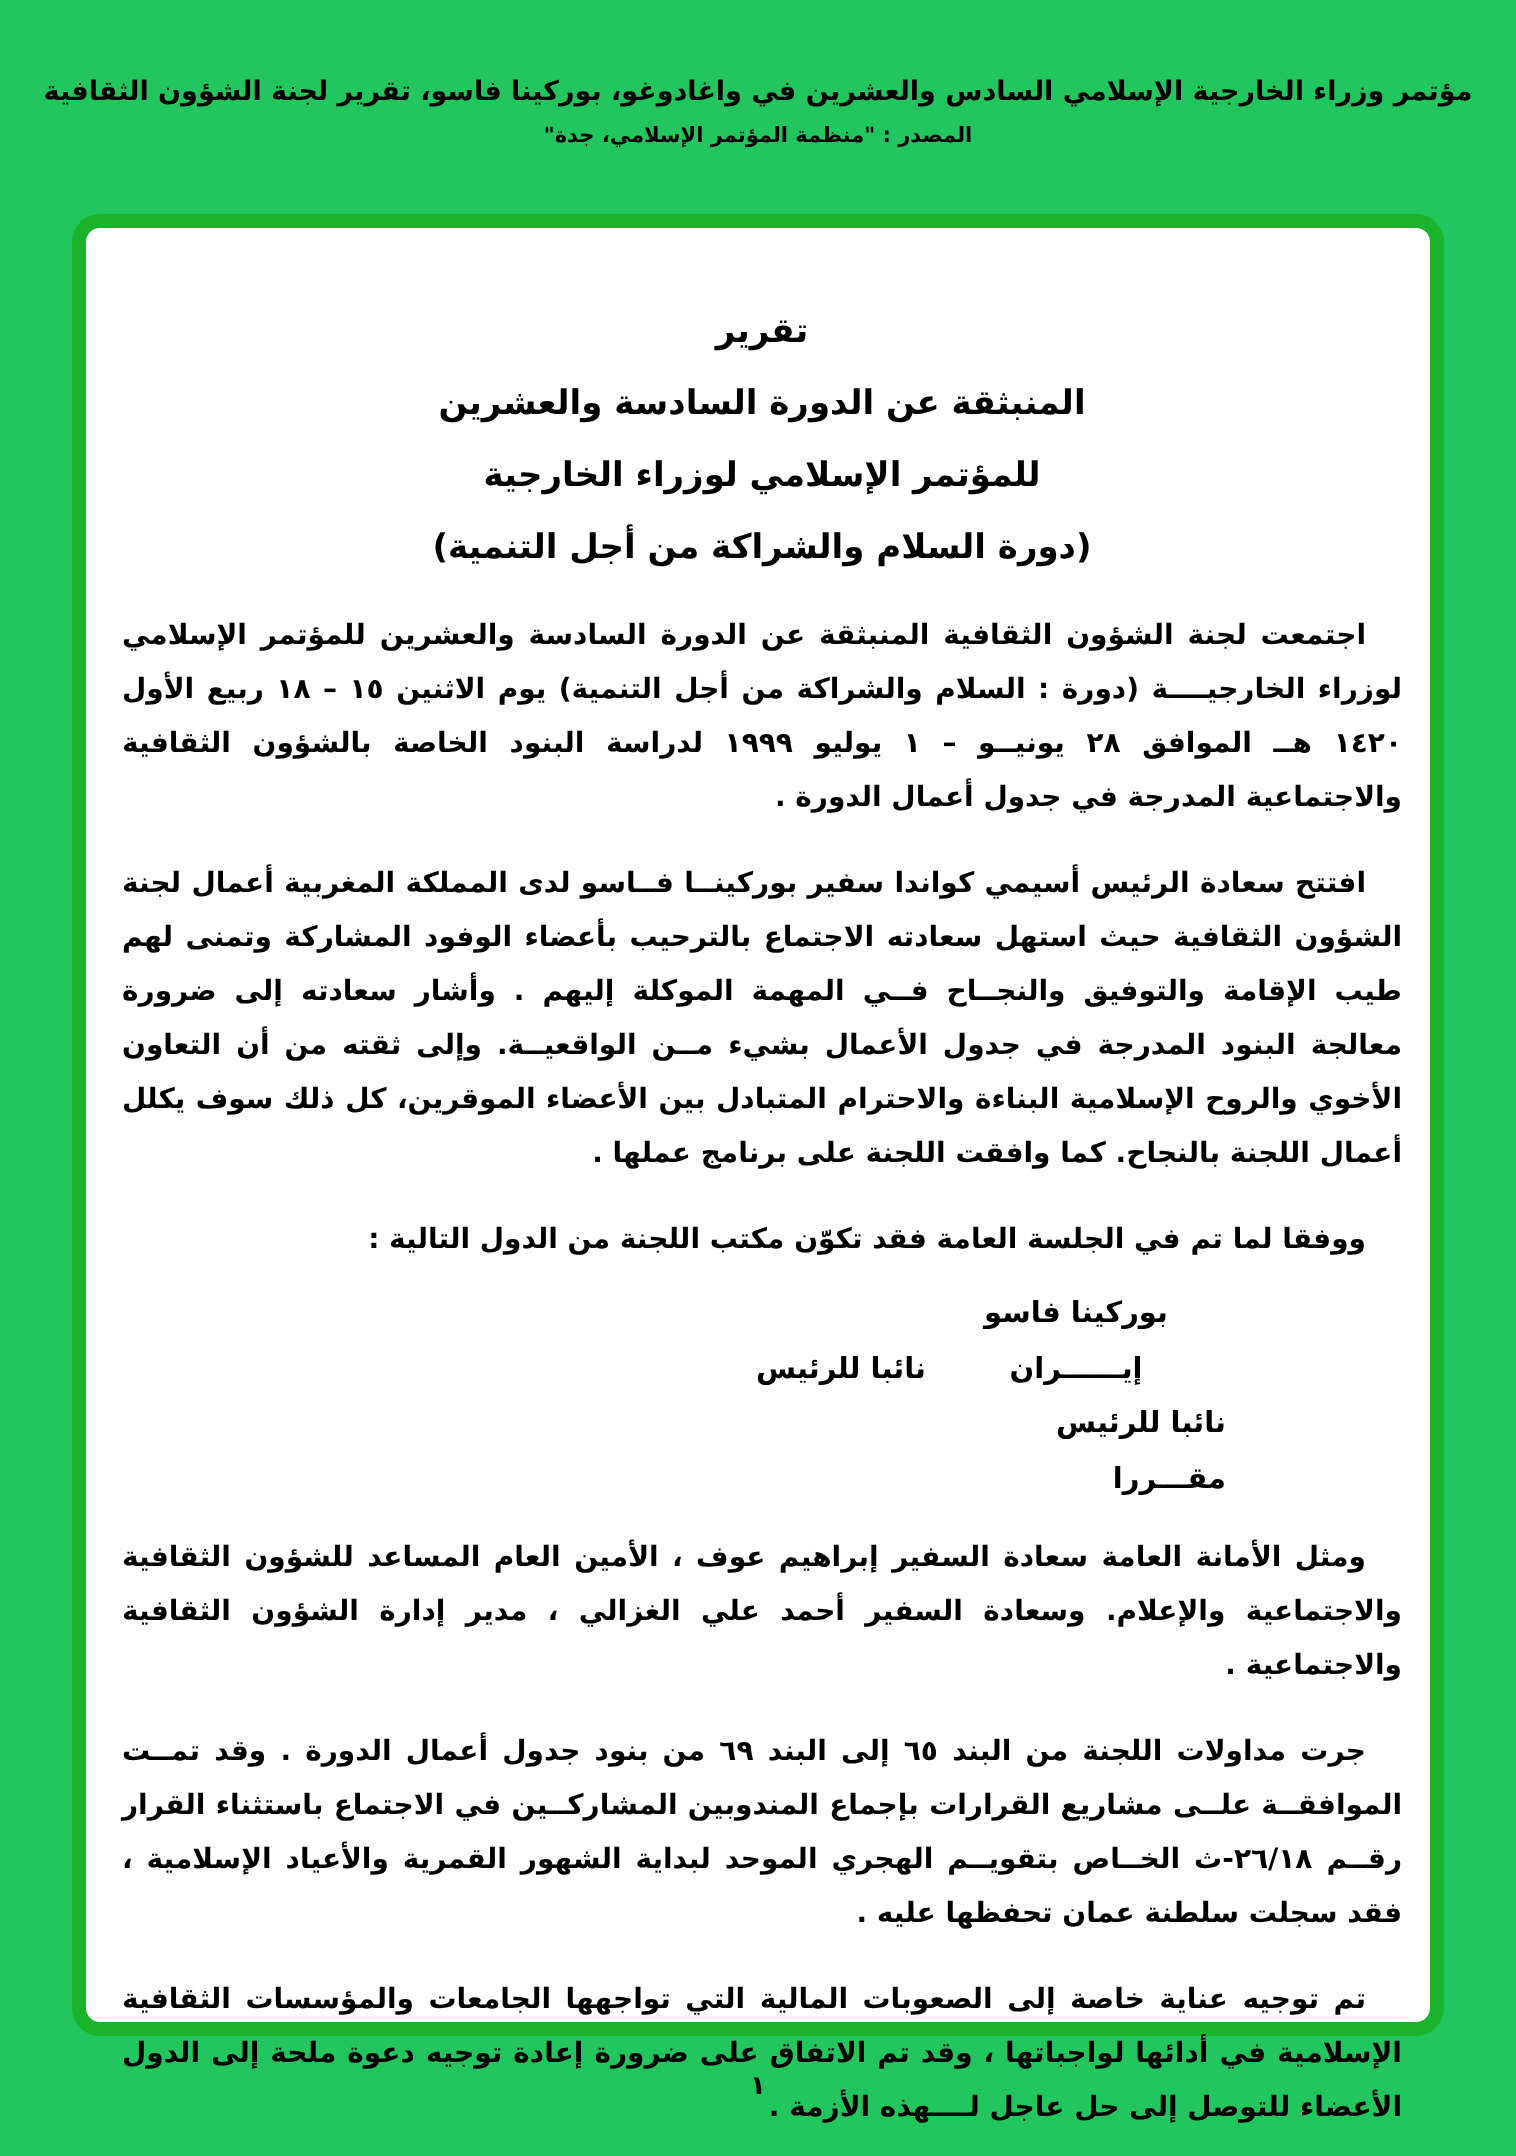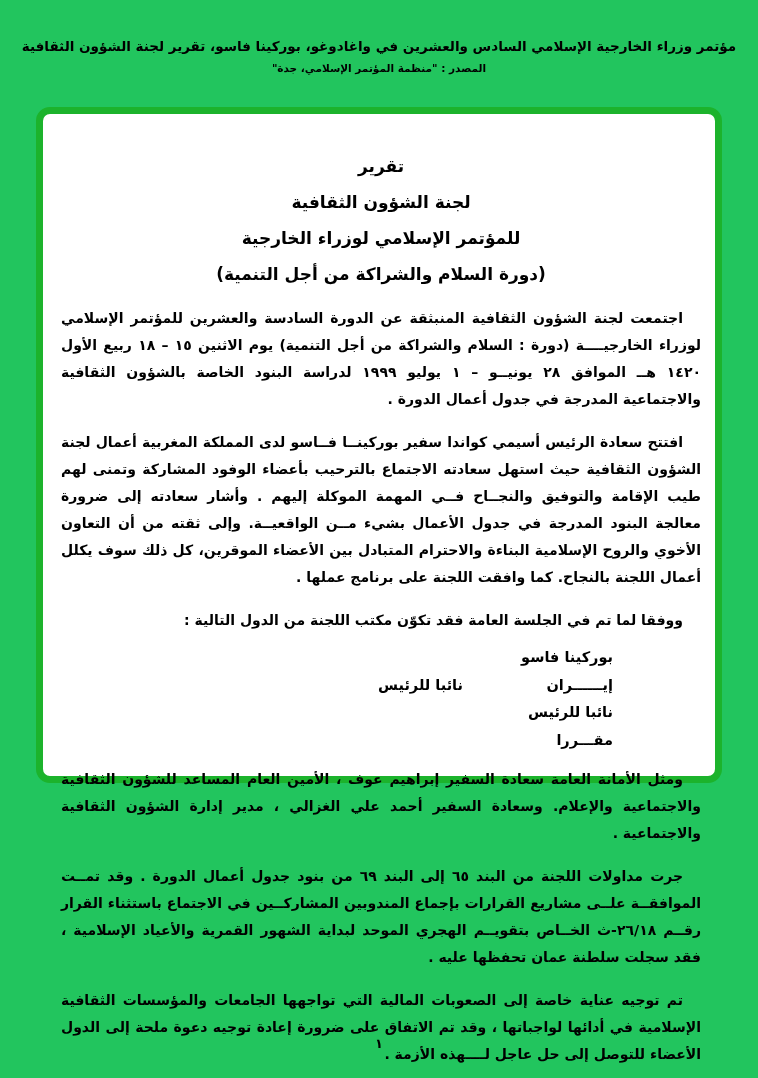--- a/index.html
+++ b/index.html
@@ -34,21 +34,21 @@
     font-size: 10.5px;
     font-weight: bold;
     margin-top: 6px;
   }
   .doc-frame {
     box-sizing: border-box;
     position: absolute;
     left: 36px;
     top: 107px;
     width: 686px;
-    height: 676px;
+    height: 911px;
     border: 7px solid #1cb32c;
     border-radius: 14px;
     background: #ffffff;
   }
   .doc-inner {
     direction: rtl;
     box-sizing: border-box;
     padding: 34px 14px 0 18px;
   }
   .title-block {
@@ -75,20 +75,21 @@
   .bureau-row {
     display: flex;
     direction: rtl;
     padding-right: 88px;
     font-size: 14.5px;
     font-weight: bold;
     line-height: 27.5px;
   }
   .bureau-country {
     width: 150px;
+    text-align: center;
   }
   .bureau-role {
     width: 160px;
   }
   .page-number {
     position: absolute;
     left: 0;
     right: 0;
     top: 1036px;
     text-align: center;
@@ -104,21 +105,21 @@
   <div class="page-header">
     <div class="hdr-line1">مؤتمر وزراء الخارجية الإسلامي السادس والعشرين في واغادوغو، بوركينا فاسو، تقرير لجنة الشؤون الثقافية</div>
     <div class="hdr-line2">المصدر :  "منظمة المؤتمر الإسلامي، جدة"</div>
   </div>
 
   <div class="doc-frame">
     <div class="doc-inner">
 
       <div class="title-block">
         <div>تقرير</div>
-        <div>لجنة الشؤون الثقافية</div>
+        <div>المنبثقة عن الدورة السادسة والعشرين</div>
         <div>للمؤتمر الإسلامي لوزراء الخارجية</div>
         <div>(دورة السلام والشراكة من أجل التنمية)</div>
       </div>
 
       <p class="body-par">اجتمعت لجنة الشؤون الثقافية المنبثقة عن الدورة السادسة والعشرين للمؤتمر الإسلامي لوزراء الخارجيــــة (دورة : السلام والشراكة من أجل التنمية) يوم الاثنين ١٥ – ١٨ ربيع الأول ١٤٢٠ هــ الموافق ٢٨ يونيــو – ١ يوليو ١٩٩٩ لدراسة البنود الخاصة بالشؤون الثقافية والاجتماعية المدرجة في جدول أعمال الدورة .</p>
 
       <p class="body-par">افتتح سعادة الرئيس أسيمي كواندا سفير بوركينــا فــاسو لدى المملكة المغربية أعمال لجنة الشؤون الثقافية حيث استهل سعادته الاجتماع بالترحيب بأعضاء الوفود المشاركة وتمنى لهم طيب الإقامة والتوفيق والنجــاح فــي المهمة الموكلة إليهم . وأشار سعادته إلى ضرورة معالجة البنود المدرجة في جدول الأعمال بشيء مــن الواقعيــة. وإلى ثقته من أن التعاون الأخوي والروح الإسلامية البناءة والاحترام المتبادل بين الأعضاء الموقرين، كل ذلك سوف يكلل أعمال اللجنة بالنجاح. كما وافقت اللجنة على برنامج عملها .</p>
 
       <p class="body-par bureau-intro">ووفقا لما تم في الجلسة العامة فقد تكوّن مكتب اللجنة من الدول التالية :</p>
 

